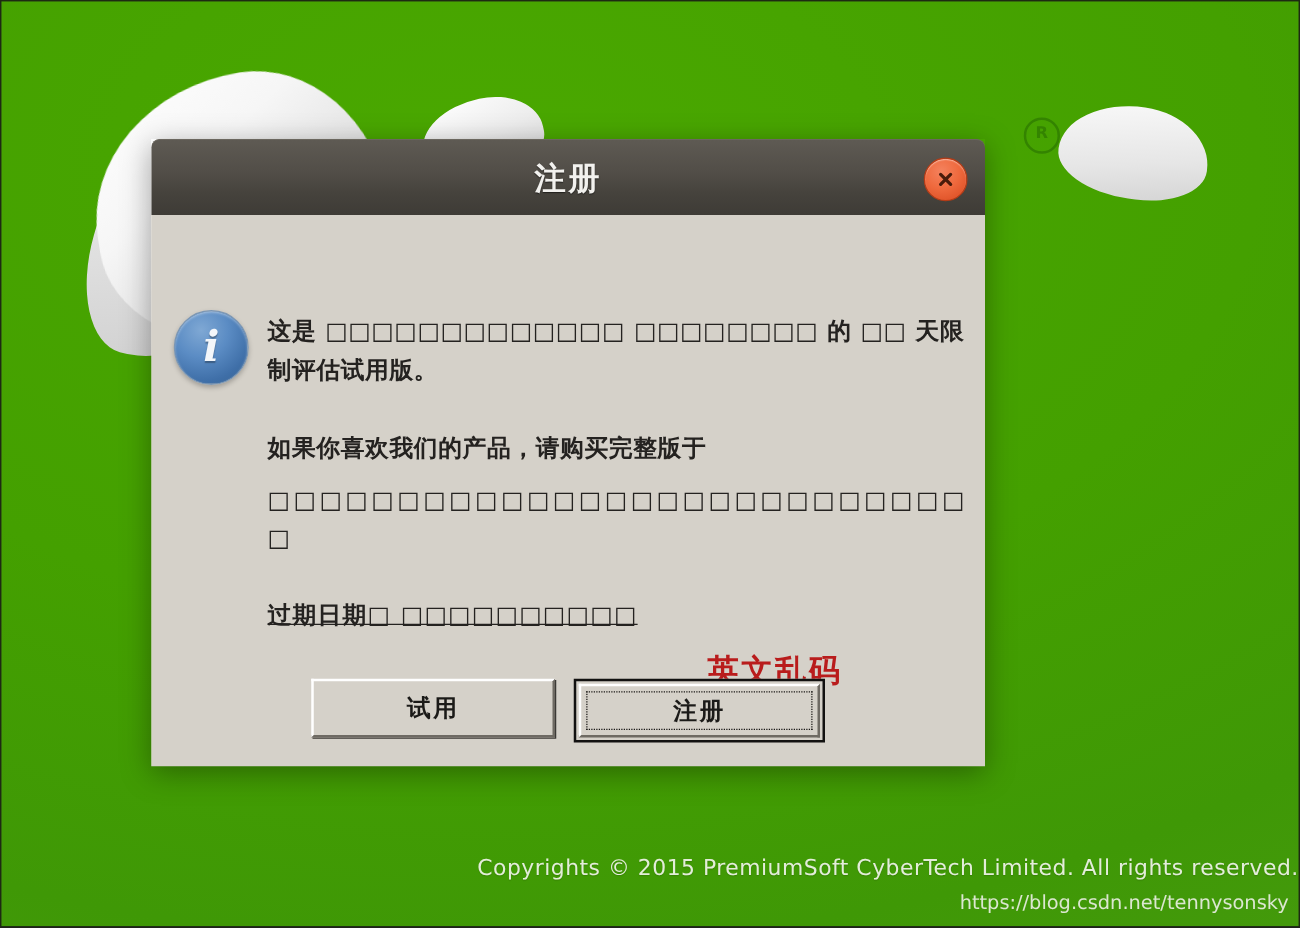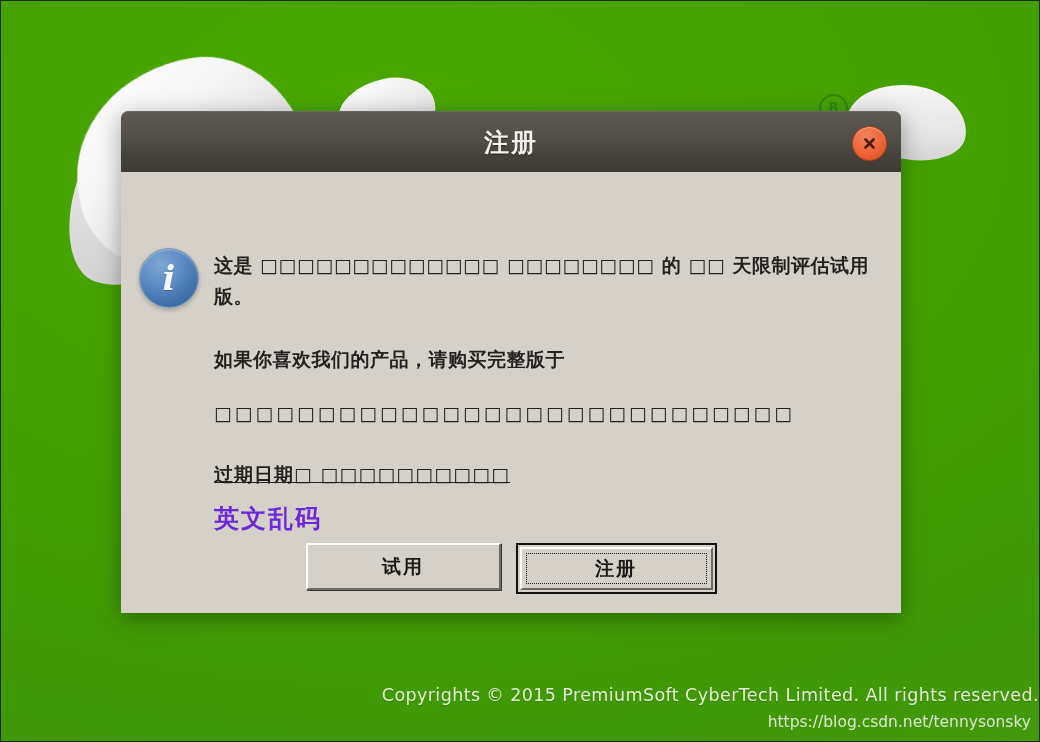--- a/index.html
+++ b/index.html
@@ -74,21 +74,21 @@
     text-align: center;
     font-weight: bold;
     opacity: 0.75;
   }
 
   
   .dialog {
     position: absolute;
     left: 120px;
     top: 110px;
-    width: 780px;
+    width: 667px;
     height: 501px;
     box-shadow: 0 6px 22px rgba(0,0,0,0.35);
   }
   .titlebar {
     position: relative;
     height: 60px;
     background: linear-gradient(to bottom, #5e5a53 0%, #514d47 45%, #46433d 70%, #3e3b36 100%);
     border-radius: 7px 7px 0 0;
     border-top: 1px solid #6b675f;
     display: flex;
@@ -159,27 +159,27 @@
   }
   .para {
     color: #242220;
     font-size: 19px;
     line-height: 31px;
     font-weight: bold;
     letter-spacing: 0.5px;
     word-break: break-all;
   }
   .para.p1 { margin: 0 0 32px 0; max-width: 705px; }
-  .para.p2 { margin: 0 0 23px 0; }
+  .para.p2 { margin: 0 0 10px 0; }
   .para.p3 { margin: 0 0 30px 0; max-width: 700px; letter-spacing: 2.8px; }
   .para.p4 { margin: 0 0 0 0; letter-spacing: 1px; text-decoration: underline; }
   .redline {
     margin: 12px 0 0 0;
-    text-align: left;
-    color: #6d28d9;
+    text-align: right;
+    color: #b91c1c;
     font-size: 25px;
     font-weight: bold;
     letter-spacing: 2px;
     padding-right: 104px;
   }
 
   
   .btn-row {
     position: absolute;
     left: 0;

